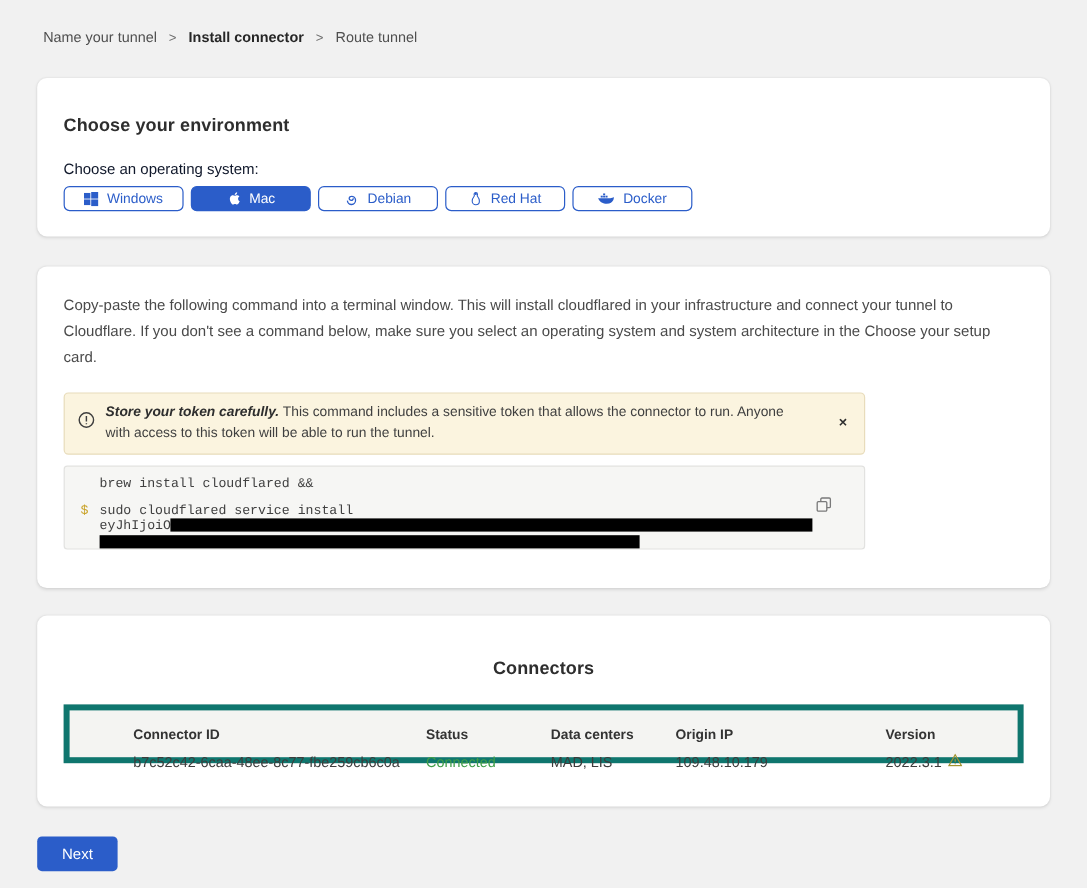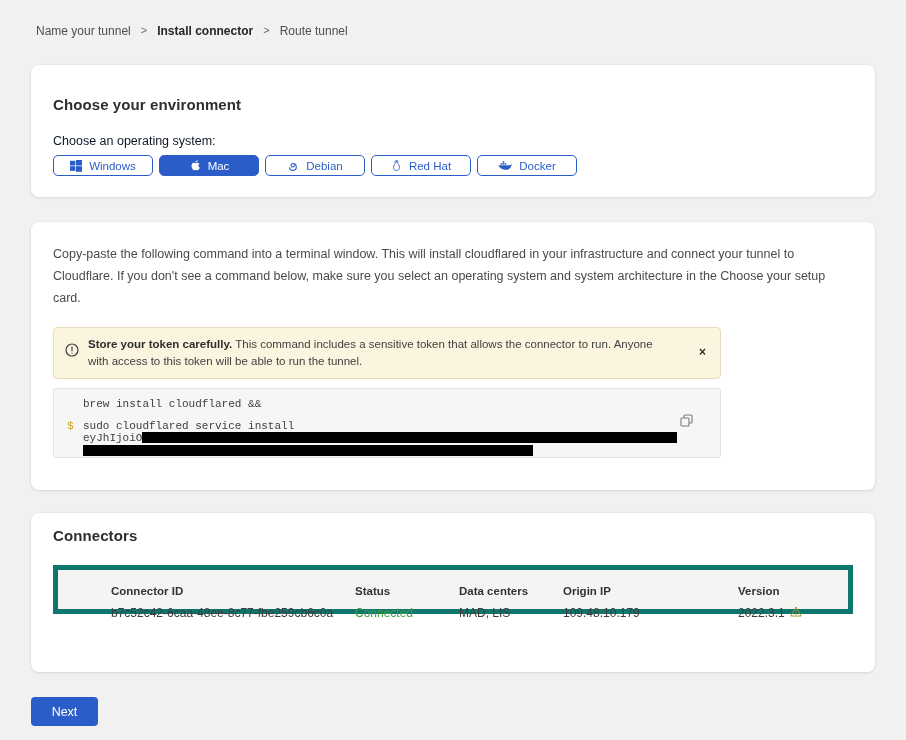--- a/index.html
+++ b/index.html
@@ -11,21 +11,21 @@
     position:relative;
     overflow:hidden;
   }
 
   
   .breadcrumb {
     padding:24px 0 0 36px;
     font-size:12px;
     color:#4f4f4f;
     display:flex;
-    align-items:flex-start;
+    align-items:flex-end;
     gap:10px;
   }
   .crumb { cursor:default; }
   .crumb.active { font-weight:700; color:#262626; }
   .crumb-sep { color:#6b6b6b; font-size:11px; }
 
   
   .card {
     position:absolute;
     left:31px;
@@ -83,21 +83,21 @@
     padding:8px 10px 8px 11px;
   }
   .alert-icon { flex:0 0 auto; margin-top:7px; }
   .alert-text {
     margin-left:9px;
     font-size:11.5px;
     line-height:17px;
     color:#3f3f3f;
     width:586px;
   }
-  .alert-text b { font-weight:700; color:#2e2e2e; }
+  .alert-text b { font-weight:700; color:#2e2e2e;font-style:italic; }
   .alert-close {
     margin-left:auto;
     margin-top:8px;
     border:none; background:none;
     font-size:12px; font-weight:700; color:#2e2e2e;
     cursor:pointer; line-height:1;
     padding:2px 4px;
   }
 
   .codeblock {
@@ -120,21 +120,21 @@
   .redact { display:inline-block; background:#000; height:11px; vertical-align:-2px; }
   .redact-1 { width:535px; }
   .redact-2 { width:450px; margin-left:16px; }
   .copy-btn {
     position:absolute;
     right:25px; top:23px;
     background:none; border:none; cursor:pointer; padding:2px;
   }
 
   #card-connectors { top:513px; height:159px; }
-  #card-connectors .card-title { margin-top:14px; }
+  #card-connectors .card-title { margin-top:36px;text-align:center; }
   .conn-table {
     margin-top:21px;
     width:800px;
     height:49px;
     background:#f4f4f2;
     border:5px solid #0f766e;
     padding:15px 0 0 53px;
   }
   .conn-grid {
     display:grid;

